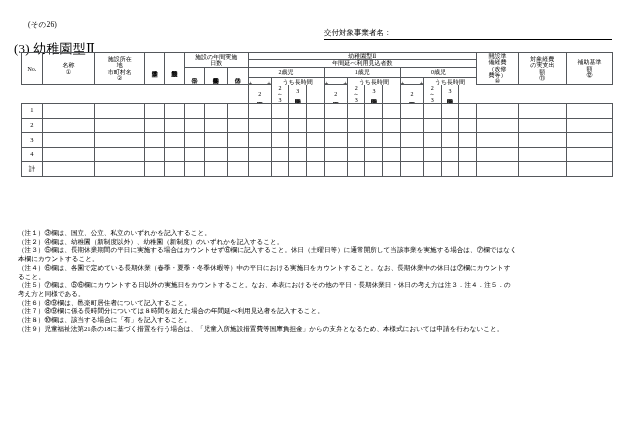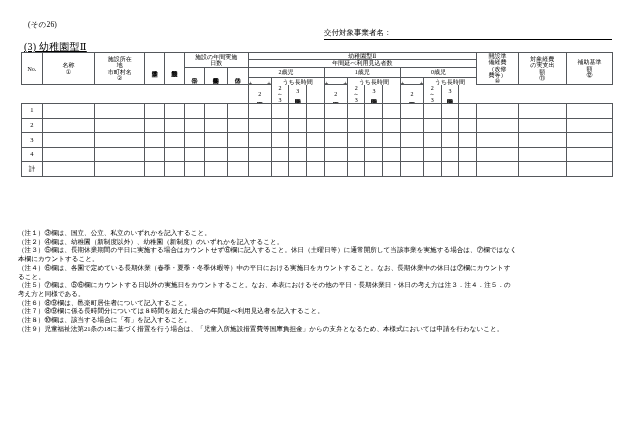--- a/index.html
+++ b/index.html
@@ -46,25 +46,24 @@
     border-bottom: 1px solid #000;
     padding-bottom: 1px;
   }
   .recipient-blank {
     flex: 1 1 auto;
     border-bottom: 1px solid #000;
     height: 9px;
   }
   .section-title {
     position: absolute;
-    left: 24px;
+    left: 14px;
     top: 40px;
-    font-size: 10px;
+    font-size: 13px;
     letter-spacing: 0.2px;
-    text-decoration: underline;
   }
 
   
   .tbl-wrap {
     position: absolute;
     left: 21px;
     top: 52px;
     width: 592px;
   }
   table.form {

